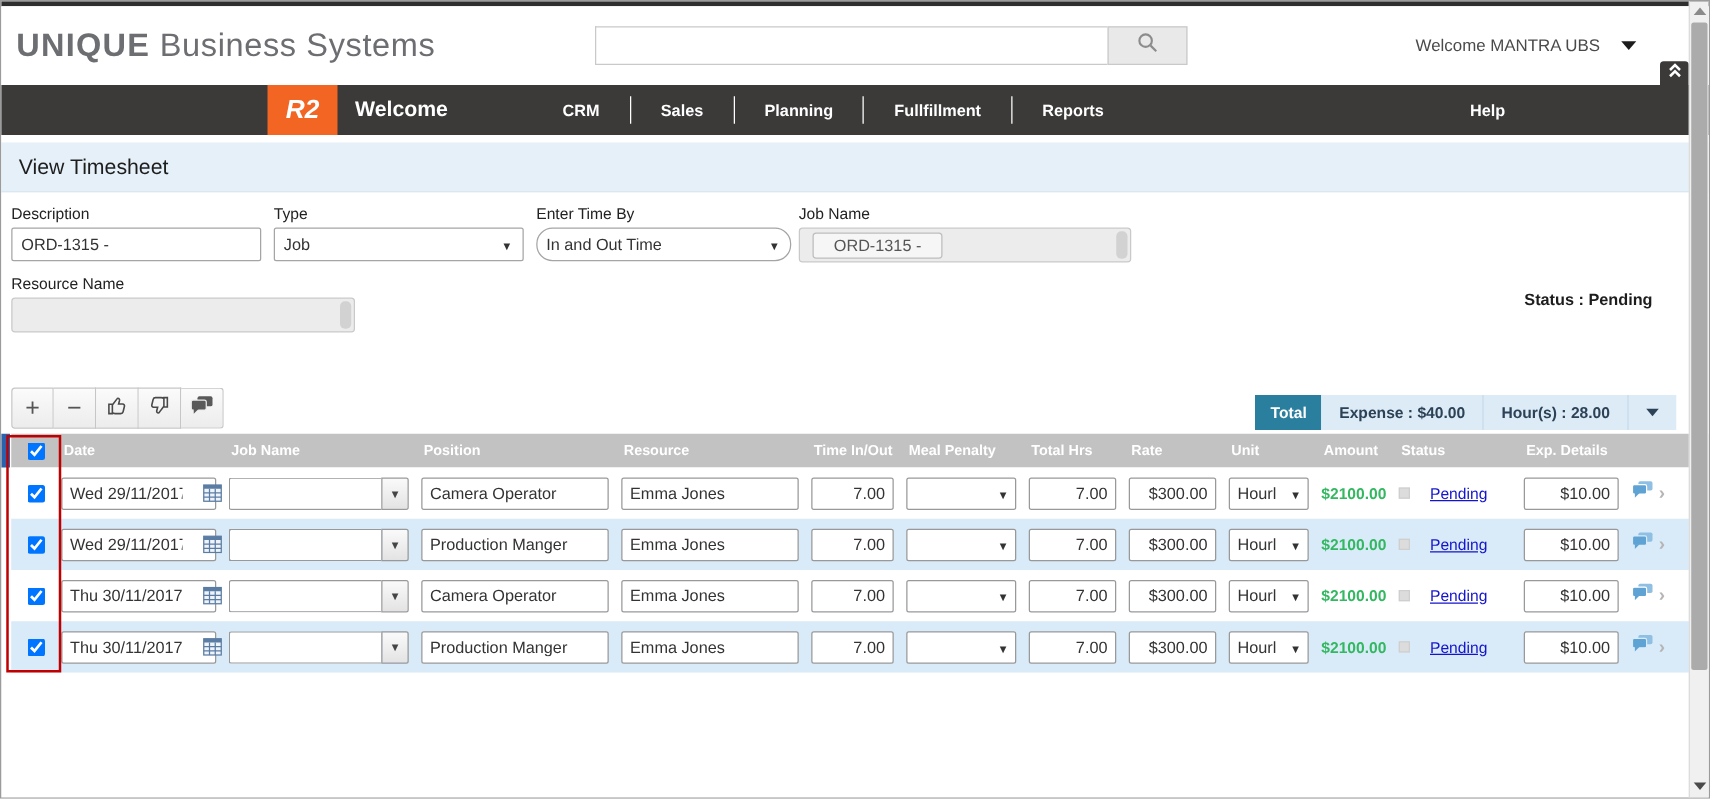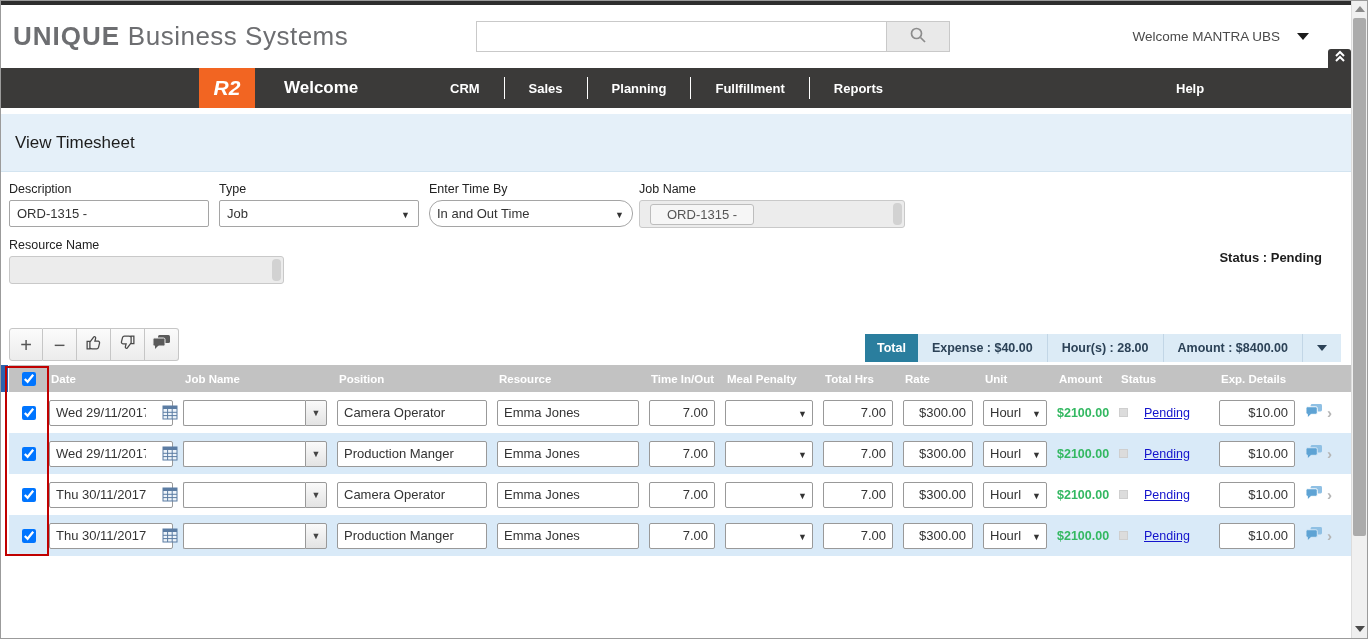--- a/index.html
+++ b/index.html
@@ -15,31 +15,31 @@
   .searchwrap { position:absolute; left:475px; top:16px; display:flex; }
   .searchwrap input { width:410px; height:31px; border:1px solid #c9c9c9; border-right:none; padding:0 8px; font-size:13px; outline:none; }
   .search-btn { width:64px; height:31px; background:#e9e9e9; border:1px solid #c9c9c9; display:flex; align-items:center; justify-content:center; cursor:pointer; }
   .user-area { position:absolute; right:58px; top:24px; display:flex; align-items:center; gap:17px; }
   .user-area .uname { font-size:13.5px; color:#4a4a4a; }
   .caret-down { width:0; height:0; border-left:6px solid transparent; border-right:6px solid transparent; border-top:7px solid #1c1c1c; }
 
   
   .nav-gap { height:5px; background:#fff; }
   .navbar { position:relative; height:40px; background:#3b3a39; display:flex; align-items:center; }
-  .r2-badge { position:absolute; left:198px; top:0; width:56px; height:40px; background:#f26522; color:#fff; font-size:21px; font-weight:bold; display:flex; align-items:center; justify-content:center; font-style:italic; }
+  .r2-badge { position:absolute; left:213px; top:0; width:56px; height:40px; background:#f26522; color:#fff; font-size:21px; font-weight:bold; display:flex; align-items:center; justify-content:center; font-style:italic; }
   .nav-home { position:absolute; left:283px; font-size:17px; font-weight:bold; color:#fff; }
   .nav-menu { position:absolute; left:425px; display:flex; align-items:center; height:40px; }
   .nav-item { color:#fff; font-size:13px; font-weight:bold; padding:0 24px; cursor:pointer; }
   .nav-sep { width:1px; height:22px; background:#fff; }
   .nav-help { position:absolute; left:1175px; color:#fff; font-size:13px; font-weight:bold; cursor:pointer; }
   .collapse-tab { position:absolute; right:16px; top:48px; width:23px; height:19px; background:#3b3a39; border-radius:3px 3px 0 0; display:flex; align-items:center; justify-content:center; cursor:pointer; z-index:5; }
 
   
   .title-gap { height:6px; background:#fff; }
-  .title-bar { position:relative; height:58px; background:#e5f0f9; border-bottom:1px solid #d3e4f0; display:flex; align-items:center; }
+  .title-bar { position:relative; height:40px; background:#e5f0f9; border-bottom:1px solid #d3e4f0; display:flex; align-items:center; }
   .page-title { font-size:17px; color:#1d1d1d; margin-left:14px; font-weight:normal; }
   .title-actions { position:absolute; right:30px; top:0; height:42px; display:flex; align-items:center; gap:11px; }
   .btn { height:27px; padding:0 14px; font-size:13px; color:#333; background:linear-gradient(#fdfdfd,#ececec); border:1px solid #b3b3b3; border-radius:3px; cursor:pointer; font-family:"Liberation Sans", sans-serif; }
   .annotated { outline:2px solid #c00000; outline-offset:3px; }
   .close-x { width:15px; height:15px; border:1px solid #cfcfcf; background:#f7f7f7; color:#9a9a9a; font-size:10px; line-height:13px; text-align:center; cursor:pointer; margin-left:4px; transform:translateY(-5px); }
 
   
   .form-area { position:relative; height:150px; background:#fff; padding:10px 8px 0 8px; }
   .f-label { font-size:12.5px; color:#222; margin-bottom:4px; }
   .f-row { display:flex; gap:10px; }
@@ -225,21 +225,20 @@
               <rect x="1" y="4" width="12" height="8" rx="1.5" fill="#5a5a5a" stroke="#ececec" stroke-width="1"></rect>
               <polygon points="3,11 3,15 7,11" fill="#5a5a5a"></polygon>
             </svg>
         </span>
       </div>
     </div>
     <div class="totals">
       <div class="total-tab">Total</div>
       <div class="total-seg">Expense : $40.00</div>
       <div class="total-seg">Hour(s) : 28.00</div>
-      <div class="total-seg">Amount : $8400.00</div>
       <div class="total-chev">
           <span class="chev-down"></span>
         </div>
     </div>
   </div>
 
   <div class="table-wrap">
     <div class="blue-strip"></div>
     <div class="chk-annotation"></div>
 

